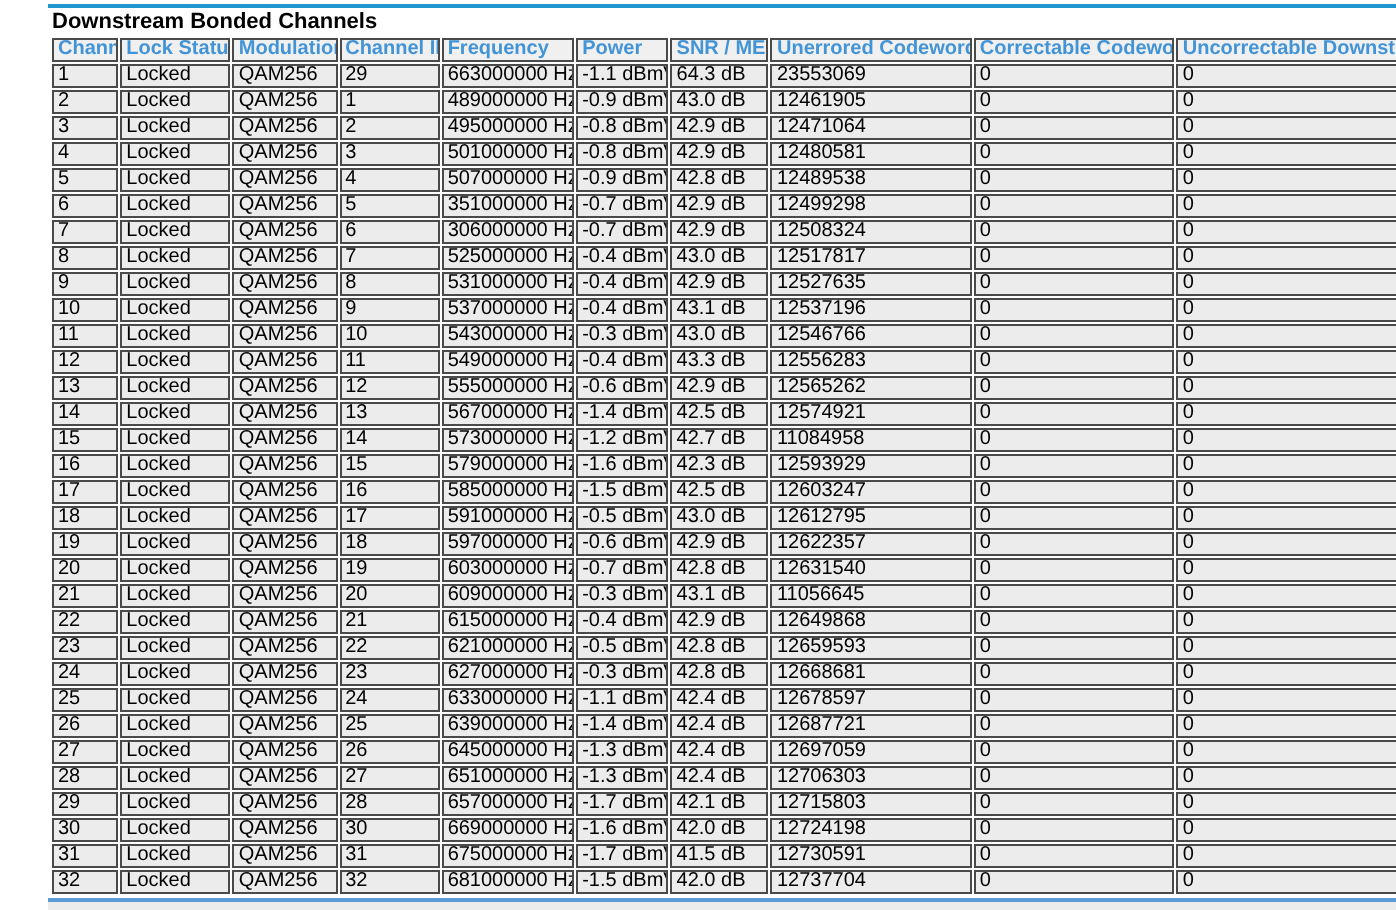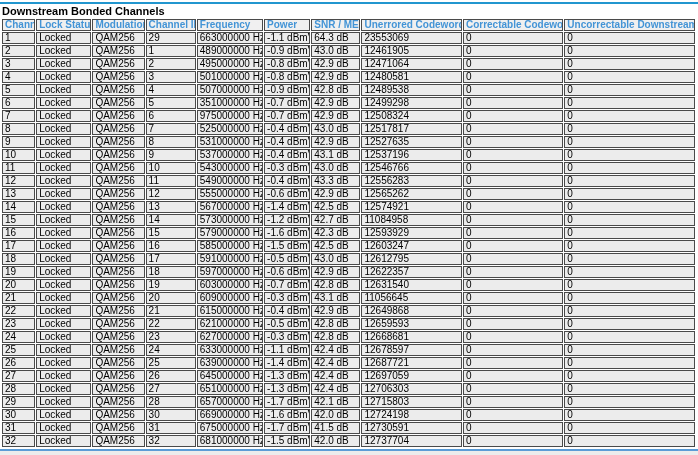--- a/index.html
+++ b/index.html
@@ -7,20 +7,21 @@
     padding: 0;
     background: #ffffff;
     font-family: "Liberation Sans", sans-serif;
   }
   .page {
     width: 698px;
     height: 455px;
     overflow: hidden;
     background: #ffffff;
     box-sizing: border-box;
+    padding-left: 24px;
   }
   .top-rule {
     height: 2px;
     background: #2196cf;
     margin-top: 2px;
   }
   .page-title {
     font-size: 11px;
     font-weight: bold;
     color: #000000;
@@ -182,21 +183,21 @@
           <td>42.9 dB</td>
           <td>12499298</td>
           <td>0</td>
           <td>0</td>
         </tr>
         <tr>
           <td>7</td>
           <td>Locked</td>
           <td>QAM256</td>
           <td>6</td>
-          <td>975000000 Hz</td>
+          <td>306000000 Hz</td>
           <td>-0.7 dBmV</td>
           <td>42.9 dB</td>
           <td>12508324</td>
           <td>0</td>
           <td>0</td>
         </tr>
         <tr>
           <td>8</td>
           <td>Locked</td>
           <td>QAM256</td>

